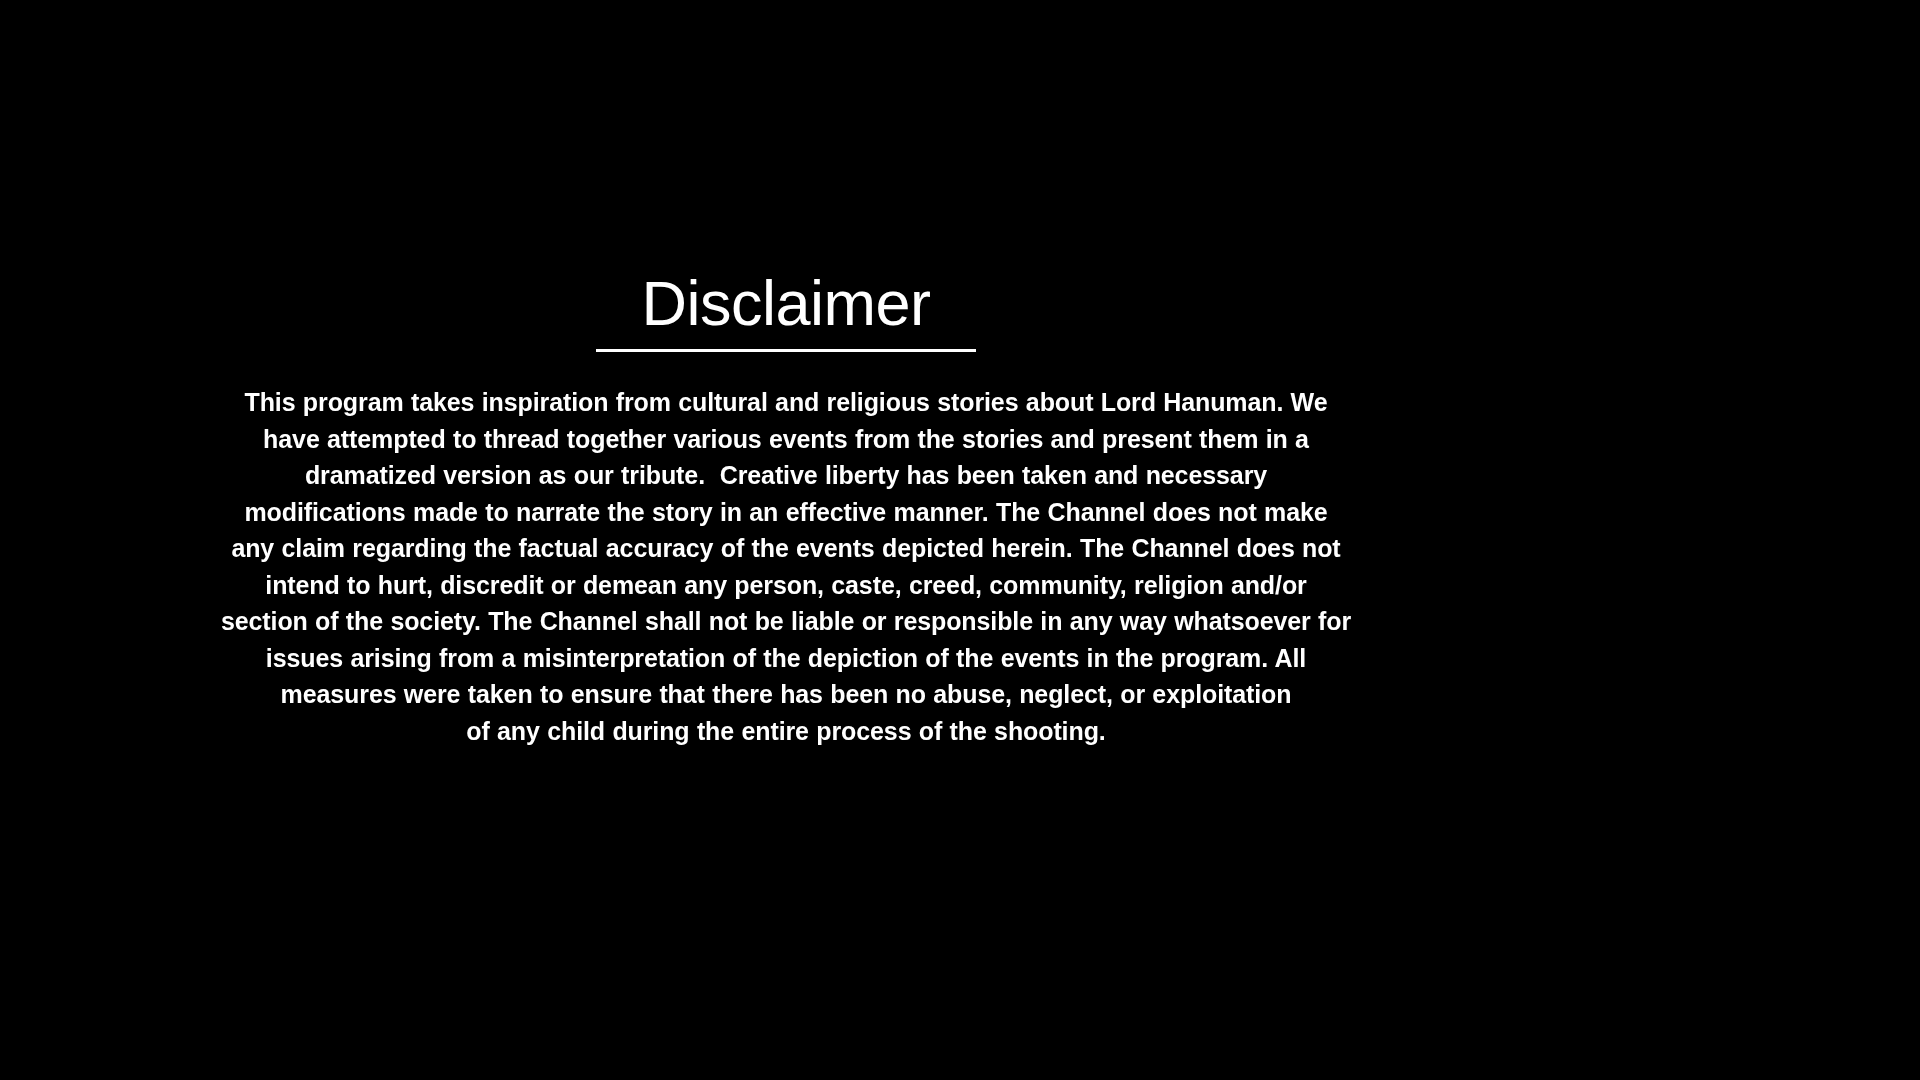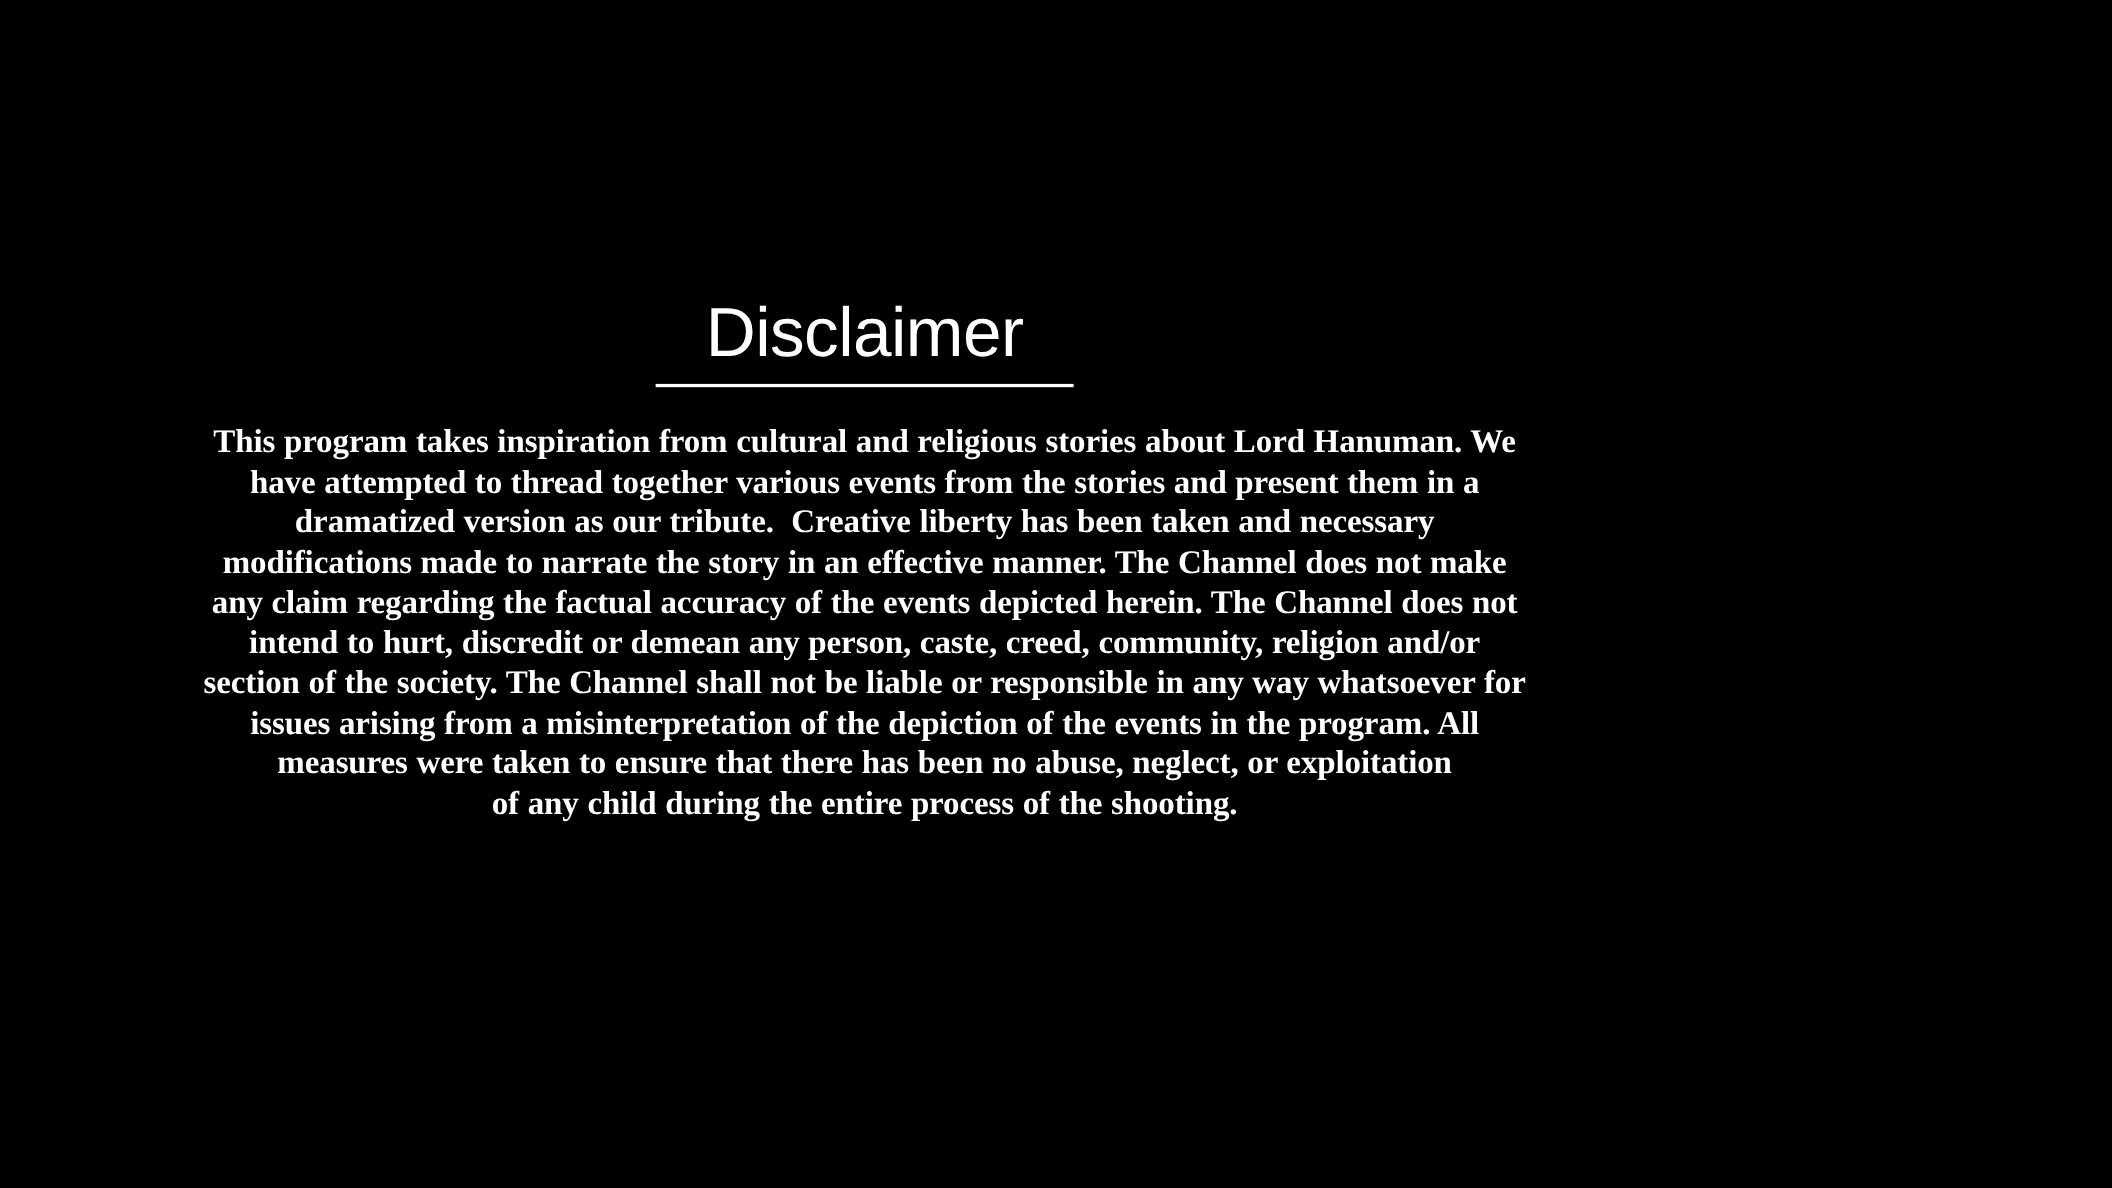--- a/index.html
+++ b/index.html
@@ -53,23 +53,23 @@
     margin: 11px auto 0 auto;
     border: 0;
     padding: 0;
   }
 
   .body-text {
     display: block;
     margin: 32px auto 0 auto;
     width: 1540px;
     color: #ffffff;
-    font-family: Liberation Serif, serif;
+    font-family: Liberation Sans, sans-serif;
     font-weight: 700;
-    font-size: 30px;
+    font-size: 25px;
     line-height: 36.5px;
     letter-spacing: -0.1px;
     text-align: center;
     white-space: pre-wrap;
     word-spacing: 0.5px;
   }
 </style>
 </head>
 <body>
 

